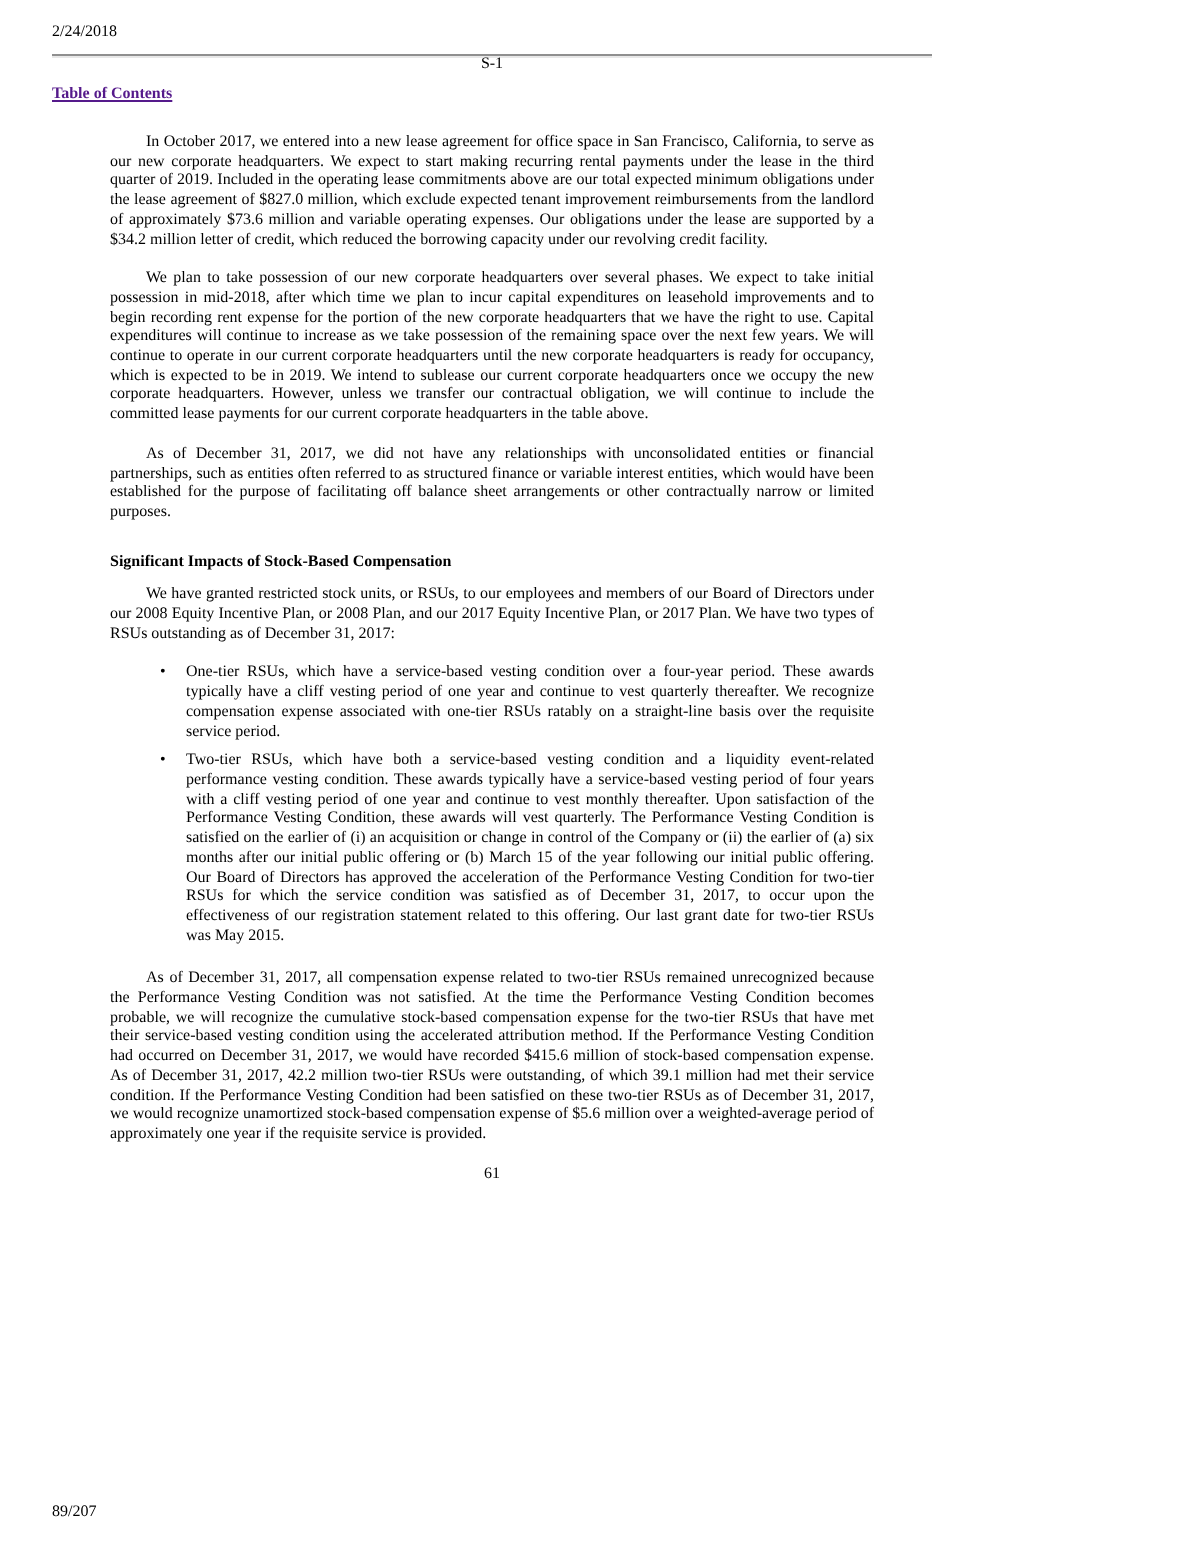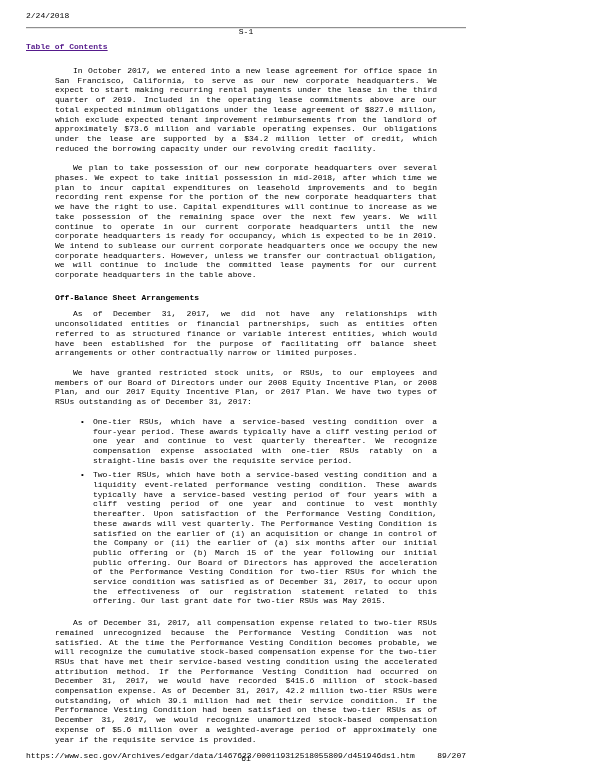--- a/index.html
+++ b/index.html
@@ -7,21 +7,20 @@
   body {
     width: 600px; height: 776px;
     font-family: "Liberation Serif", "DejaVu Serif", serif;
     color: #000000;
     overflow: hidden;
   }
   .page {
     position: relative;
     width: 492px; height: 776px;
     padding: 11px 26px 0 26px;
-    font-family: Liberation Mono, monospace;
   }
   
   .print-header {
     position: relative;
     font-size: 8px;
     line-height: 10px;
     height: 10px;
   }
   .hdr-title {
     position: absolute;
@@ -107,24 +106,24 @@
   <hr class="rule">
 
   <a class="toc-link" href="#">Table of Contents</a>
 
   <div class="body-text">
 
     <p class="para">In October 2017, we entered into a new lease agreement for office space in San Francisco, California, to serve as our new corporate headquarters. We expect to start making recurring rental payments under the lease in the third quarter of 2019. Included in the operating lease commitments above are our total expected minimum obligations under the lease agreement of $827.0 million, which exclude expected tenant improvement reimbursements from the landlord of approximately $73.6 million and variable operating expenses. Our obligations under the lease are supported by a $34.2 million letter of credit, which reduced the borrowing capacity under our revolving credit facility.</p>
 
     <p class="para">We plan to take possession of our new corporate headquarters over several phases. We expect to take initial possession in mid-2018, after which time we plan to incur capital expenditures on leasehold improvements and to begin recording rent expense for the portion of the new corporate headquarters that we have the right to use. Capital expenditures will continue to increase as we take possession of the remaining space over the next few years. We will continue to operate in our current corporate headquarters until the new corporate headquarters is ready for occupancy, which is expected to be in 2019. We intend to sublease our current corporate headquarters once we occupy the new corporate headquarters. However, unless we transfer our contractual obligation, we will continue to include the committed lease payments for our current corporate headquarters in the table above.</p>
 
-    <h3 class="heading">Off-Balance Sheet Arrangements</h3>
 
     <p class="para">As of December 31, 2017, we did not have any relationships with unconsolidated entities or financial partnerships, such as entities often referred to as structured finance or variable interest entities, which would have been established for the purpose of facilitating off balance sheet arrangements or other contractually narrow or limited purposes.</p>
 
+    <h3 class="heading second">Significant Impacts of Stock-Based Compensation</h3>
 
 
     <p class="para">We have granted restricted stock units, or RSUs, to our employees and members of our Board of Directors under our 2008 Equity Incentive Plan, or 2008 Plan, and our 2017 Equity Incentive Plan, or 2017 Plan. We have two types of RSUs outstanding as of December 31, 2017:</p>
 
     <div class="bullet">
       <span class="bullet-marker">•</span>
       <span class="bullet-text">One-tier RSUs, which have a service-based vesting condition over a four-year period. These awards typically have a cliff vesting period of one year and continue to vest quarterly thereafter. We recognize compensation expense associated with one-tier RSUs ratably on a straight-line basis over the requisite service period.</span>
     </div>
 
     <div class="bullet">
@@ -132,17 +131,16 @@
       <span class="bullet-text">Two-tier RSUs, which have both a service-based vesting condition and a liquidity event-related performance vesting condition. These awards typically have a service-based vesting period of four years with a cliff vesting period of one year and continue to vest monthly thereafter. Upon satisfaction of the Performance Vesting Condition, these awards will vest quarterly. The Performance Vesting Condition is satisfied on the earlier of (i) an acquisition or change in control of the Company or (ii) the earlier of (a) six months after our initial public offering or (b) March 15 of the year following our initial public offering. Our Board of Directors has approved the acceleration of the Performance Vesting Condition for two-tier RSUs for which the service condition was satisfied as of December 31, 2017, to occur upon the effectiveness of our registration statement related to this offering. Our last grant date for two-tier RSUs was May 2015.</span>
     </div>
 
     <p class="para after-bullets">As of December 31, 2017, all compensation expense related to two-tier RSUs remained unrecognized because the Performance Vesting Condition was not satisfied. At the time the Performance Vesting Condition becomes probable, we will recognize the cumulative stock-based compensation expense for the two-tier RSUs that have met their service-based vesting condition using the accelerated attribution method. If the Performance Vesting Condition had occurred on December 31, 2017, we would have recorded $415.6 million of stock-based compensation expense. As of December 31, 2017, 42.2 million two-tier RSUs were outstanding, of which 39.1 million had met their service condition. If the Performance Vesting Condition had been satisfied on these two-tier RSUs as of December 31, 2017, we would recognize unamortized stock-based compensation expense of $5.6 million over a weighted-average period of approximately one year if the requisite service is provided.</p>
 
     <div class="page-number">61</div>
 
   </div>
 
   <div class="print-footer">
-    <span>https://www.sec.gov/Archives/edgar/data/1467623/000119312518055809/d451946ds1.htm</span>
     <span>89/207</span>
   </div>
 
 </div>
 
 </body></html>

